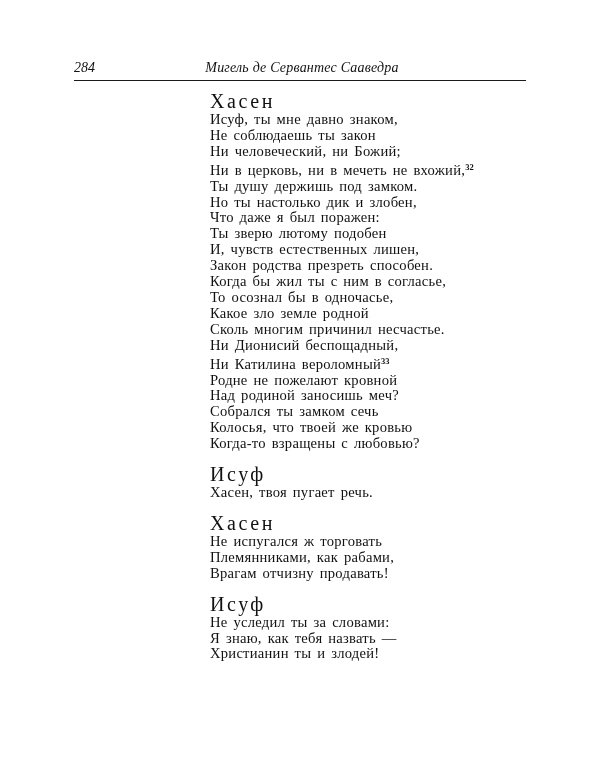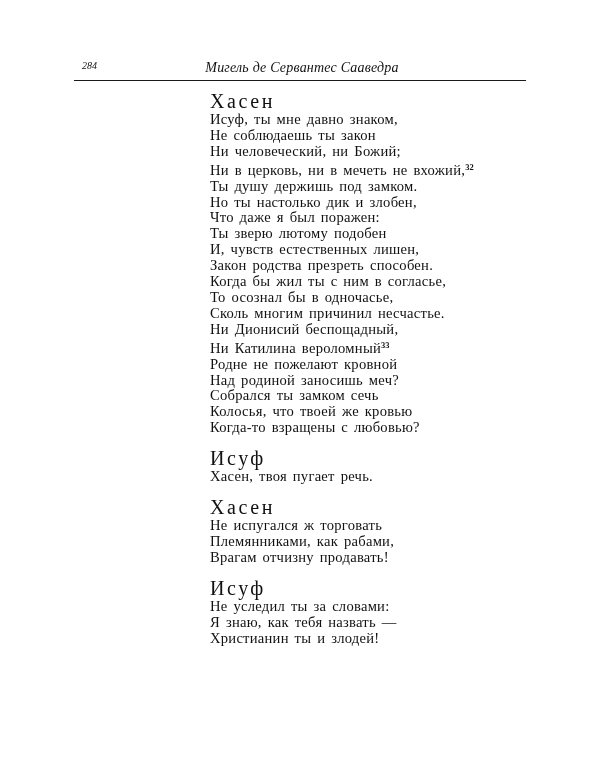--- a/index.html
+++ b/index.html
@@ -18,25 +18,25 @@
     .page-header {
       position: absolute;
       left: 74px;
       top: 58px;
       width: 452px;
       height: 22px;
       border-bottom: 1.5px solid #1a1a1a;
     }
     .page-number {
       position: absolute;
-      left: 8px;
+      left: 0;
       top: 2px;
       font-family: "Liberation Serif", serif;
       font-style: italic;
-      font-size: 10px;
+      font-size: 14px;
     }
     .running-title {
       position: absolute;
       left: 4px;
       right: 0;
       top: 2px;
       text-align: center;
       font-family: "Liberation Serif", serif;
       font-style: italic;
       font-size: 14px;
@@ -93,20 +93,21 @@
     <div class="line"><span>Ни человеческий, ни Божий;</span></div>
     <div class="line"><span>Ни в церковь, ни в мечеть не вхожий,</span><sup class="fn">32</sup></div>
     <div class="line"><span>Ты душу держишь под замком.</span></div>
     <div class="line"><span>Но ты настолько дик и злобен,</span></div>
     <div class="line"><span>Что даже я был поражен:</span></div>
     <div class="line"><span>Ты зверю лютому подобен</span></div>
     <div class="line"><span>И, чувств естественных лишен,</span></div>
     <div class="line"><span>Закон родства презреть способен.</span></div>
     <div class="line"><span>Когда бы жил ты с ним в согласье,</span></div>
     <div class="line"><span>То осознал бы в одночасье,</span></div>
+    <div class="line"><span>Какое зло земле родной</span></div>
     <div class="line"><span>Сколь многим причинил несчастье.</span></div>
     <div class="line"><span>Ни Дионисий беспощадный,</span></div>
     <div class="line"><span>Ни Катилина вероломный</span><sup class="fn">33</sup></div>
     <div class="line"><span>Родне не пожелают кровной</span></div>
     <div class="line"><span>Над родиной заносишь меч?</span></div>
     <div class="line"><span>Собрался ты замком сечь</span></div>
     <div class="line"><span>Колосья, что твоей же кровью</span></div>
     <div class="line"><span>Когда-то взращены с любовью?</span></div>
   </div>
 

